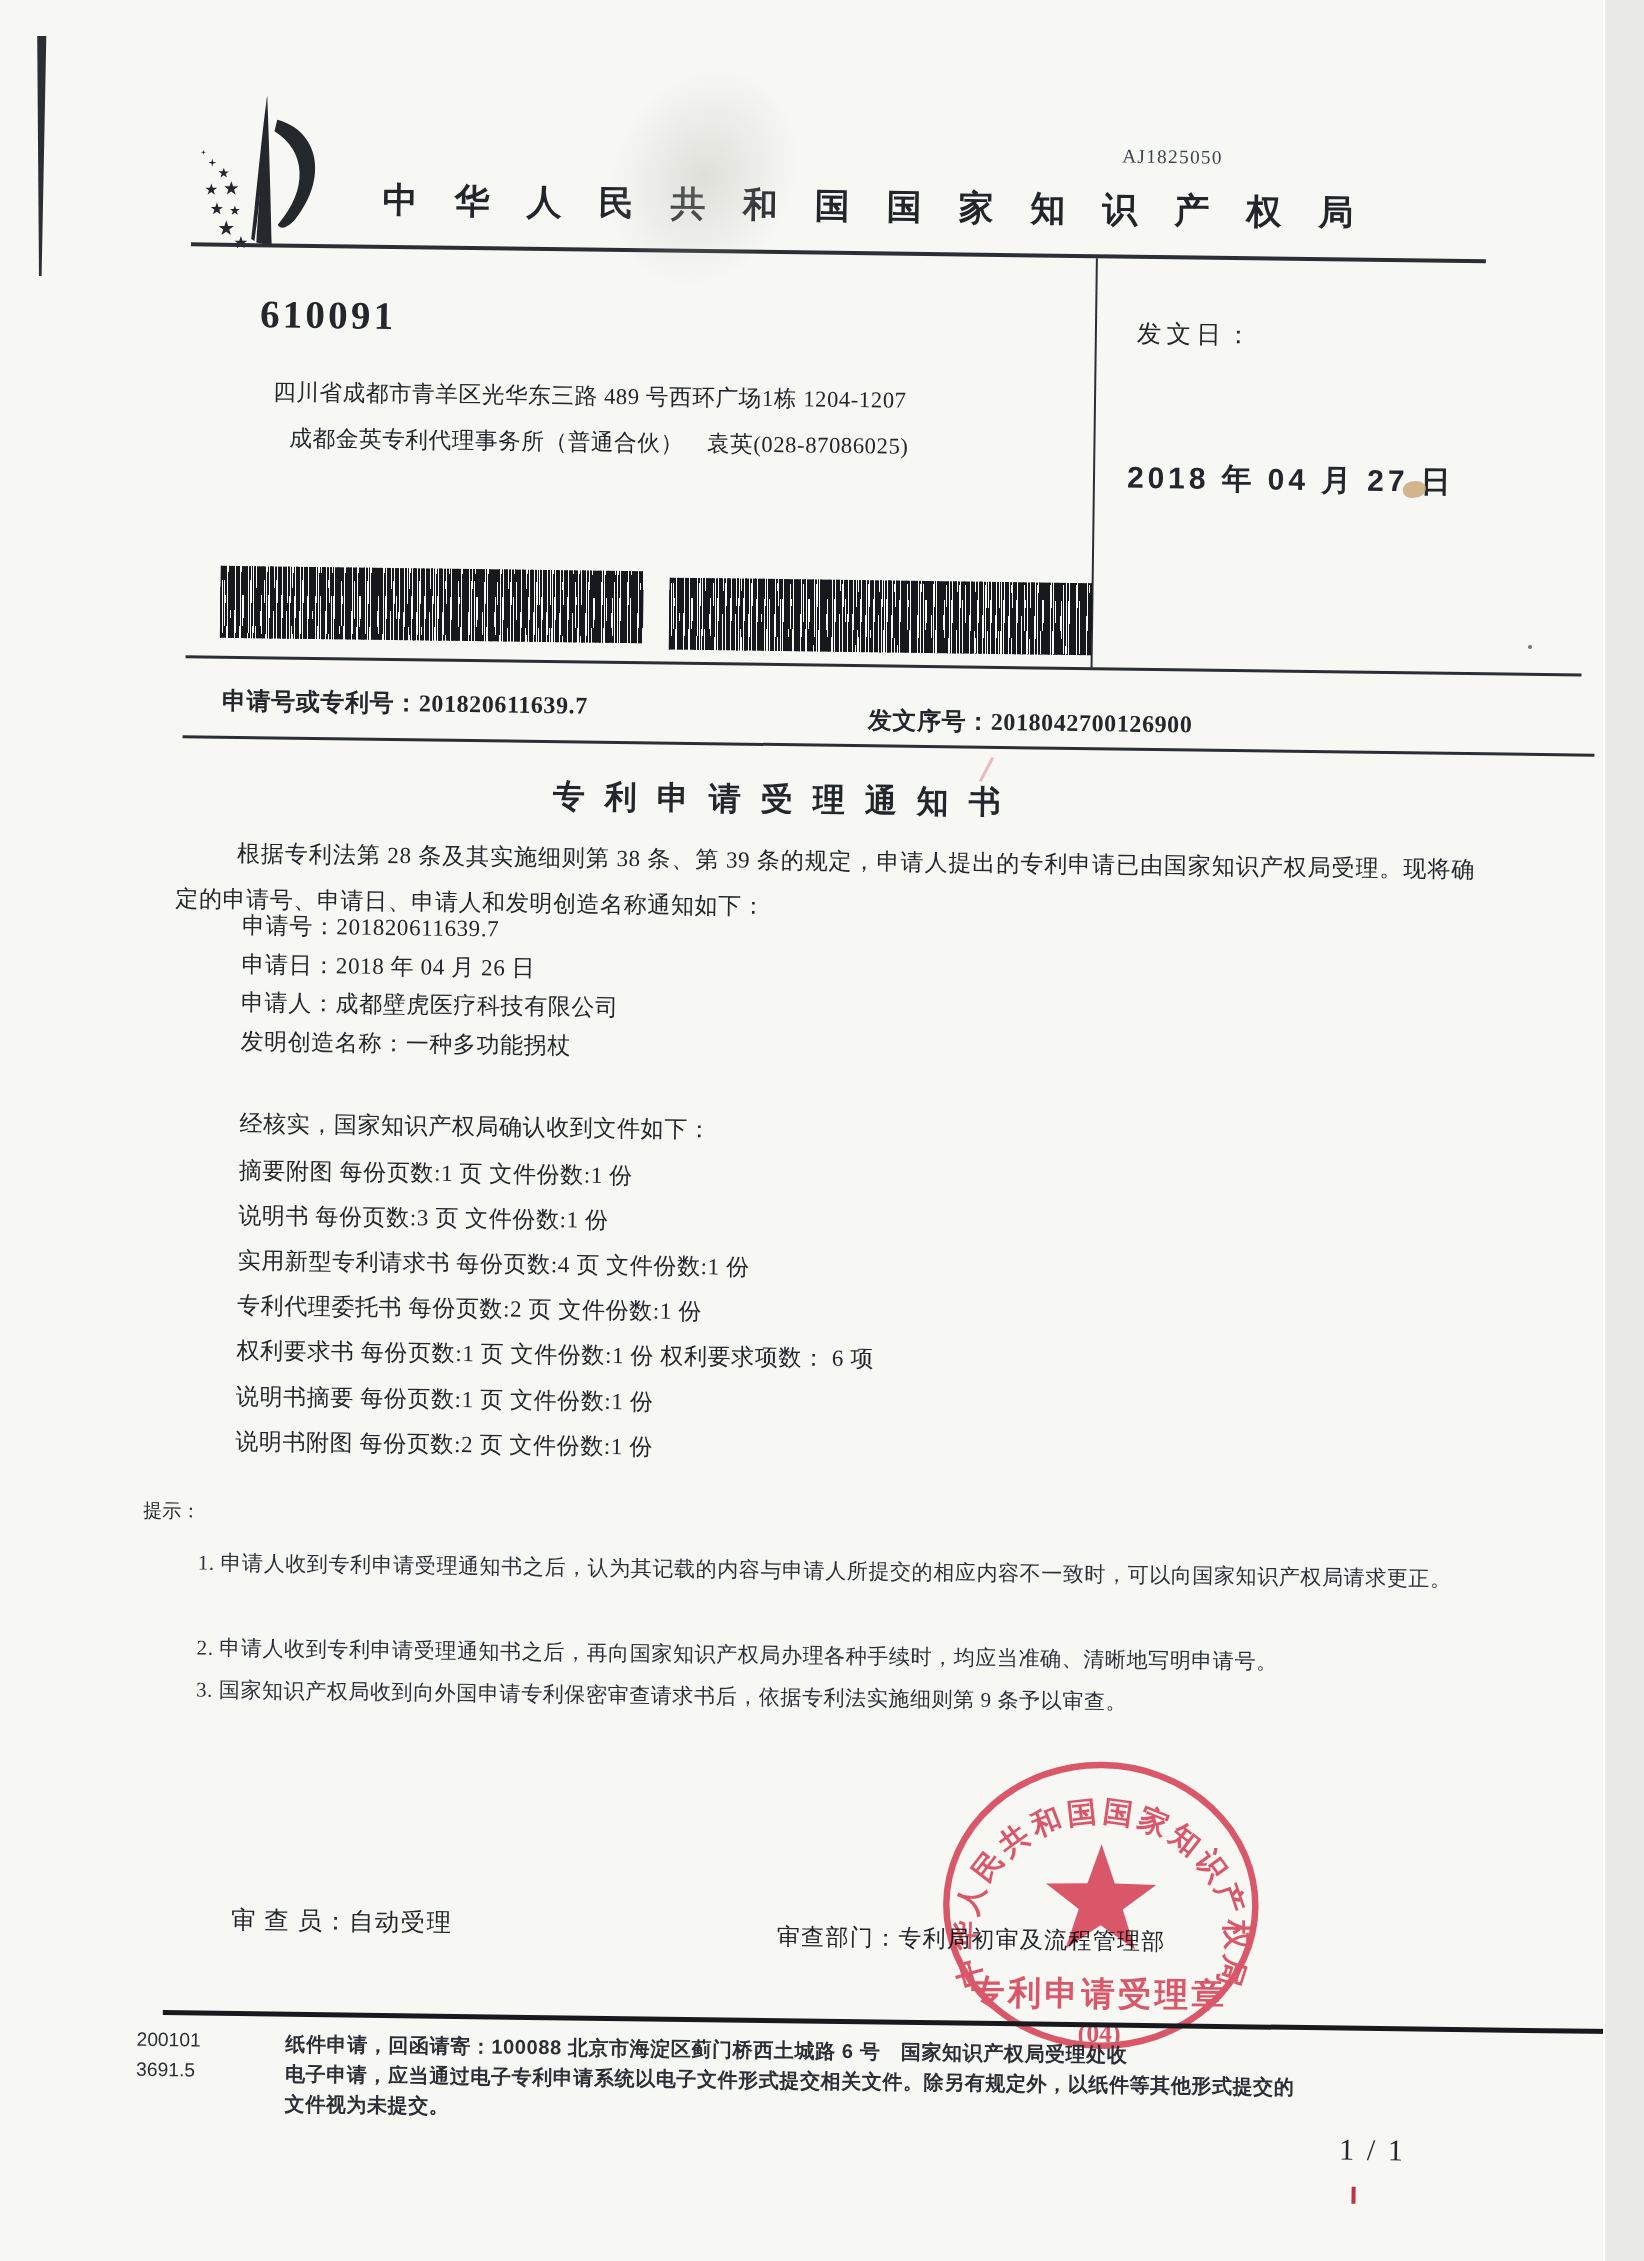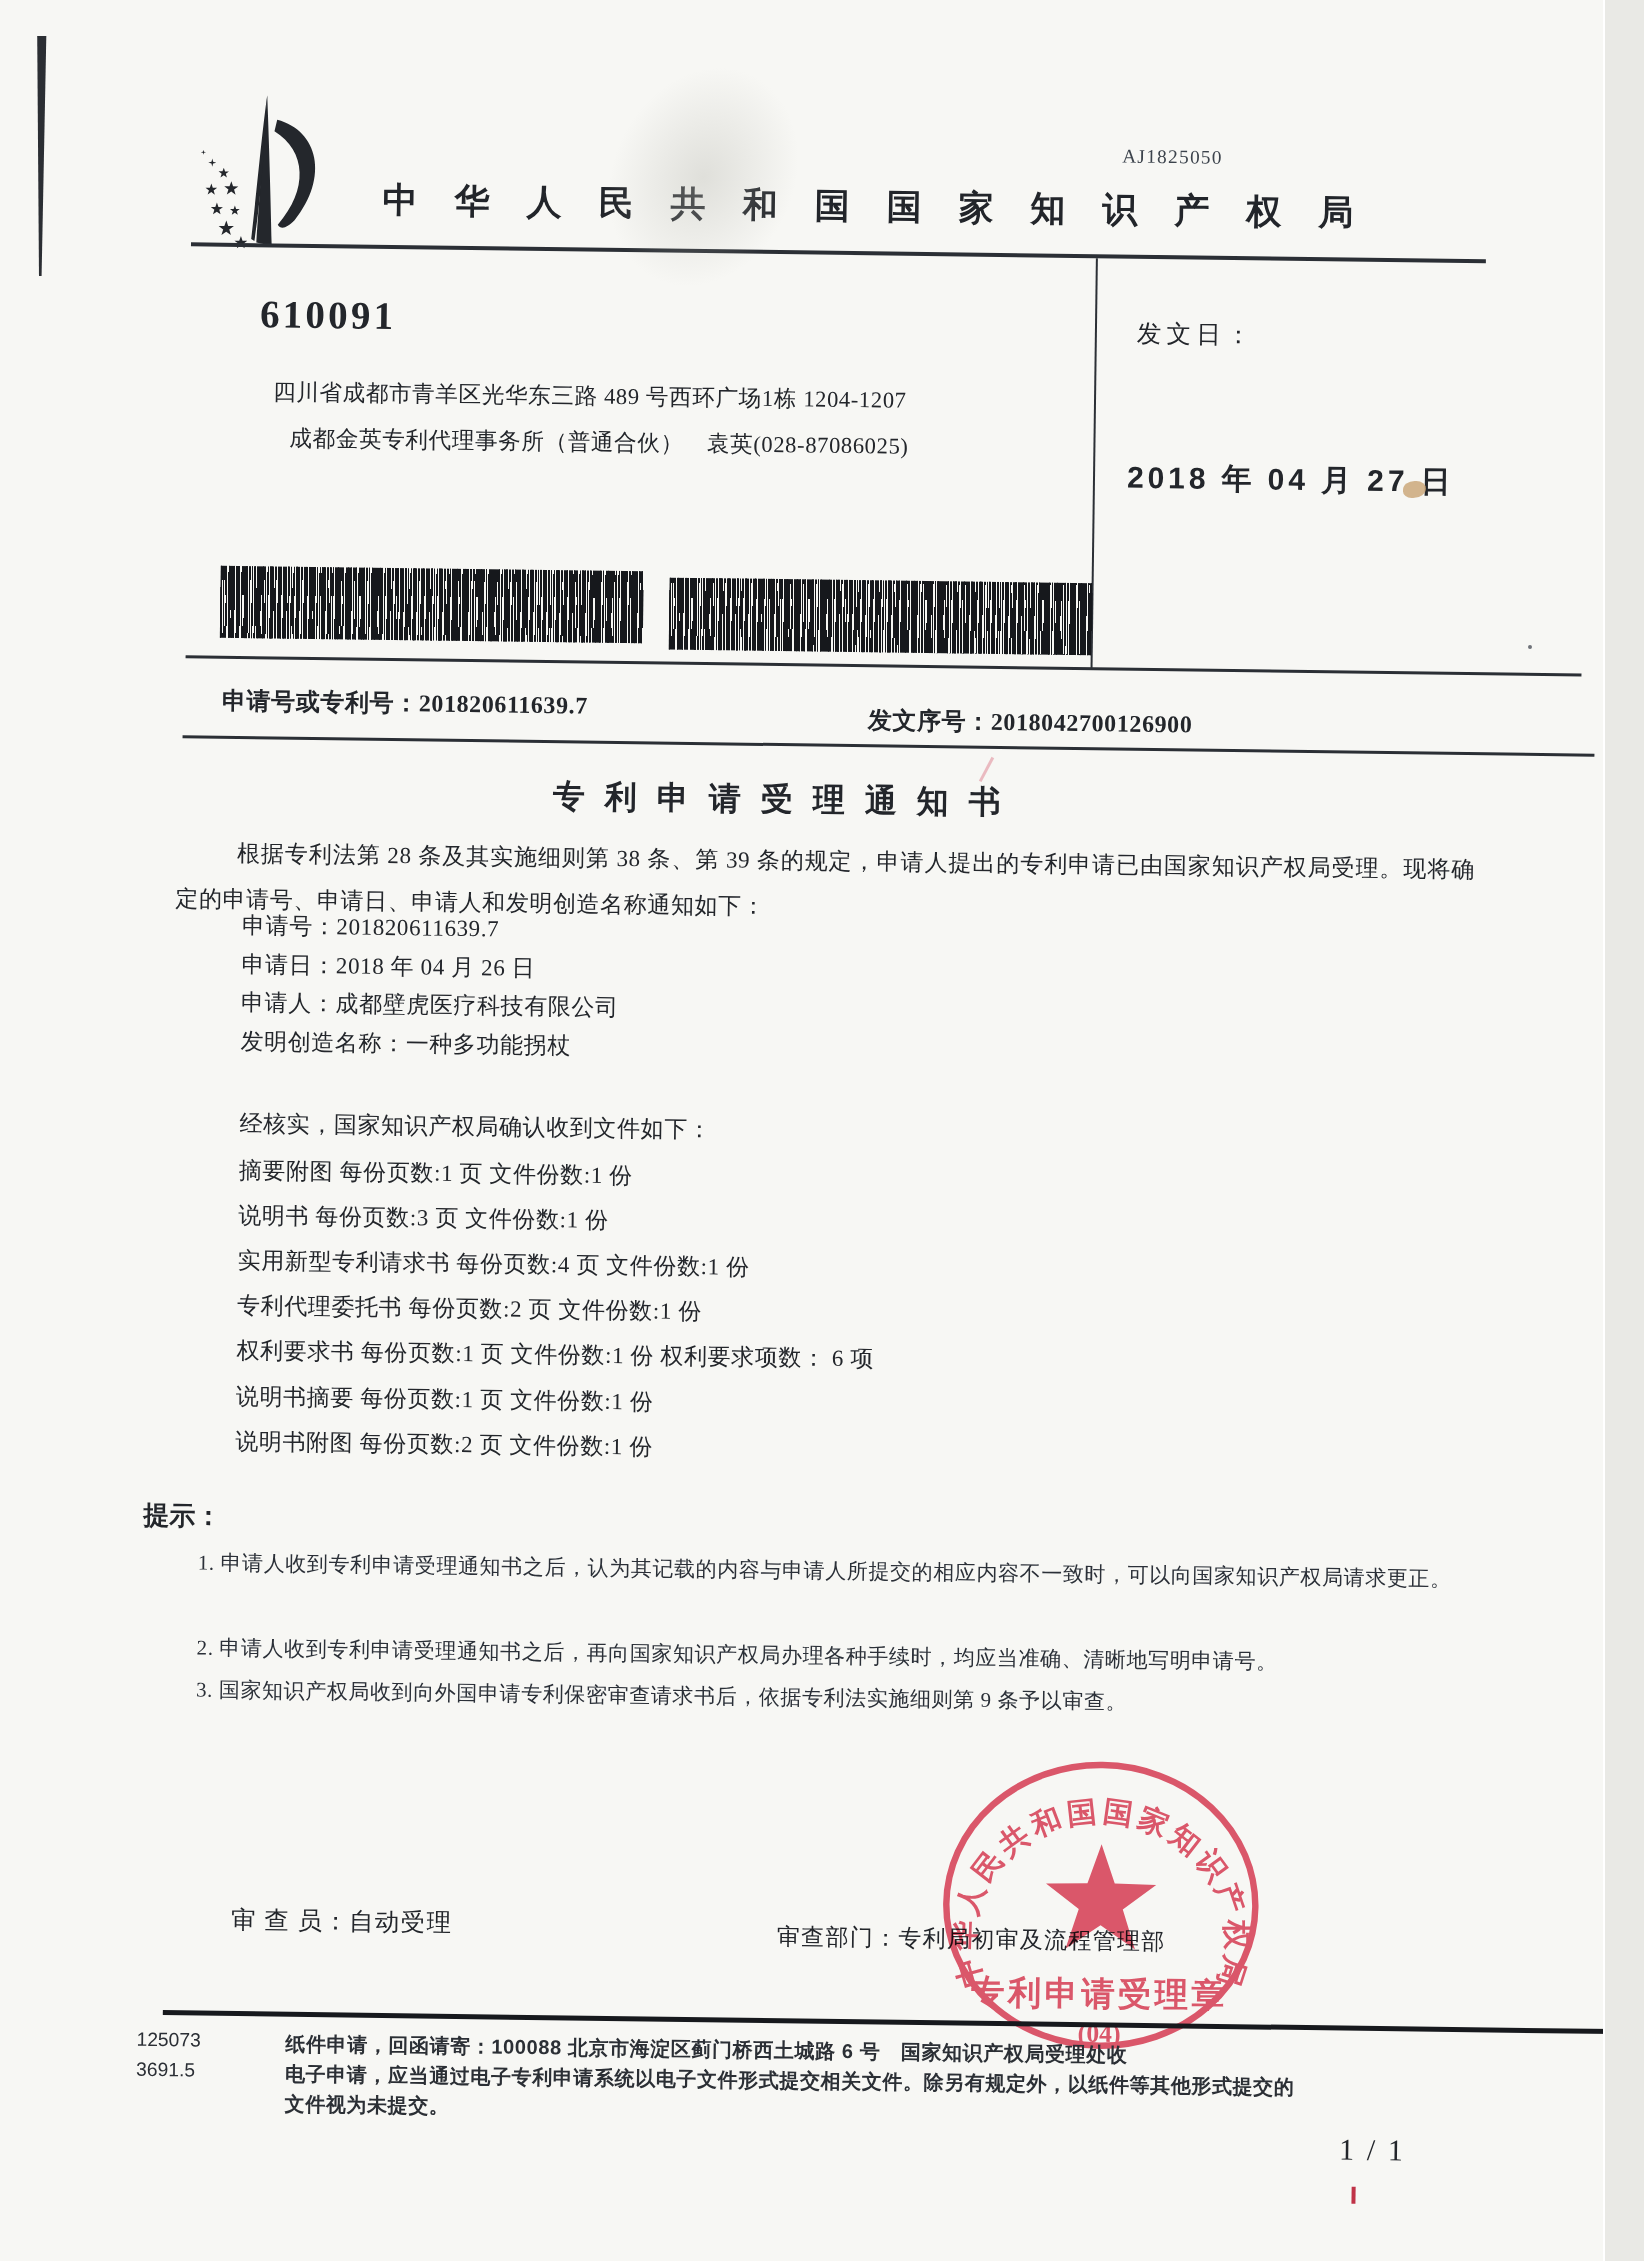--- a/index.html
+++ b/index.html
@@ -27,21 +27,21 @@
       repeating-linear-gradient(90deg,#16181c 0 0.6px,transparent 0.6px 4.5px),
       repeating-linear-gradient(90deg,#16181c 0 1.9px,transparent 1.9px 8.4px),
       repeating-linear-gradient(90deg,transparent 0 11px,#16181c 11px 13px);
   }
   .num-row{font-size:24px;font-weight:600;letter-spacing:0.6px;}
   
   .notice-title{font-size:32px;font-weight:bold;letter-spacing:20px;}
   .para{position:absolute;font-size:23px;line-height:46px;text-align:justify;letter-spacing:0.6px;white-space:normal;}
   .field{font-size:23px;letter-spacing:0.6px;}
   .doc{font-size:23px;letter-spacing:0.6px;}
-  .tips-h{font-size:26px;font-weight:700;}
+  .tips-h{font-size:19px;font-weight:400;}
   .tip{position:absolute;font-size:21px;line-height:43px;text-indent:55px;text-align:justify;white-space:normal;letter-spacing:0.6px;color:#2b3038;}
   .signoff{font-size:24.5px;letter-spacing:1.3px;}
   
   #seal{position:absolute;left:957px;top:1742px;mix-blend-mode:multiply;opacity:.93;}
   
   .fcode{font-size:19.3px;font-family:"Liberation Sans","DejaVu Sans",sans-serif;color:#2b2f35;}
   .fline{font-size:20px;font-weight:600;font-family:"Liberation Sans","DejaVu Sans",sans-serif;color:#2b2f35;letter-spacing:0.6px;}
   .pageno{font-size:30px;letter-spacing:2.6px;}
   
   .edge-band{position:absolute;left:1603px;top:0;width:41px;height:2261px;
@@ -143,21 +143,21 @@
     <ellipse cx="260" cy="233" rx="240" ry="218" fill="none" stroke="#d84a5e" stroke-width="10"></ellipse>
     <text font-size="46" font-weight="bold" fill="#d84a5e" letter-spacing="7" font-family="Liberation Serif, DejaVu Serif, serif">
       <textPath href="#sealArc" startOffset="50%" text-anchor="middle">中华人民共和国国家知识产权局</textPath>
     </text>
     <polygon fill="#d84a5e" points="260,138 281.2,198.9 345.6,200.2 294.2,239.1 313.9,300.8 260,264 206.1,300.8 225.8,239.1 174.4,200.2 238.8,198.9"></polygon>
     <text x="260" y="388" text-anchor="middle" font-size="52" font-weight="bold" fill="#d84a5e" letter-spacing="5" font-family="Liberation Serif, DejaVu Serif, serif">专利申请受理章</text>
     <text x="260" y="445" text-anchor="middle" font-size="40" font-weight="bold" fill="#d84a5e" font-family="Liberation Serif, DejaVu Serif, serif">(04)</text>
   </svg>
 
   <div class="rule" style="left:188px;top:2009px;width:1451px;height:4.5px;background:#17191d;"></div>
-  <div class="t fcode" style="left:162px;top:2028px;">125073</div>
+  <div class="t fcode" style="left:162px;top:2028px;">200101</div>
   <div class="t fcode" style="left:162px;top:2058px;">3691.5</div>
   <div class="t fline" style="left:311px;top:2028px;">纸件申请，回函请寄：100088 北京市海淀区蓟门桥西土城路 6 号　国家知识产权局受理处收</div>
   <div class="t fline" style="left:311px;top:2058px;">电子申请，应当通过电子专利申请系统以电子文件形式提交相关文件。除另有规定外，以纸件等其他形式提交的</div>
   <div class="t fline" style="left:311px;top:2088px;">文件视为未提交。</div>
   <div class="t pageno" style="left:1366px;top:2116px;text-align:right;">1 / 1</div>
   <div class="red-tick"></div>
 
 </div>
 
 <div class="left-mark"></div>

